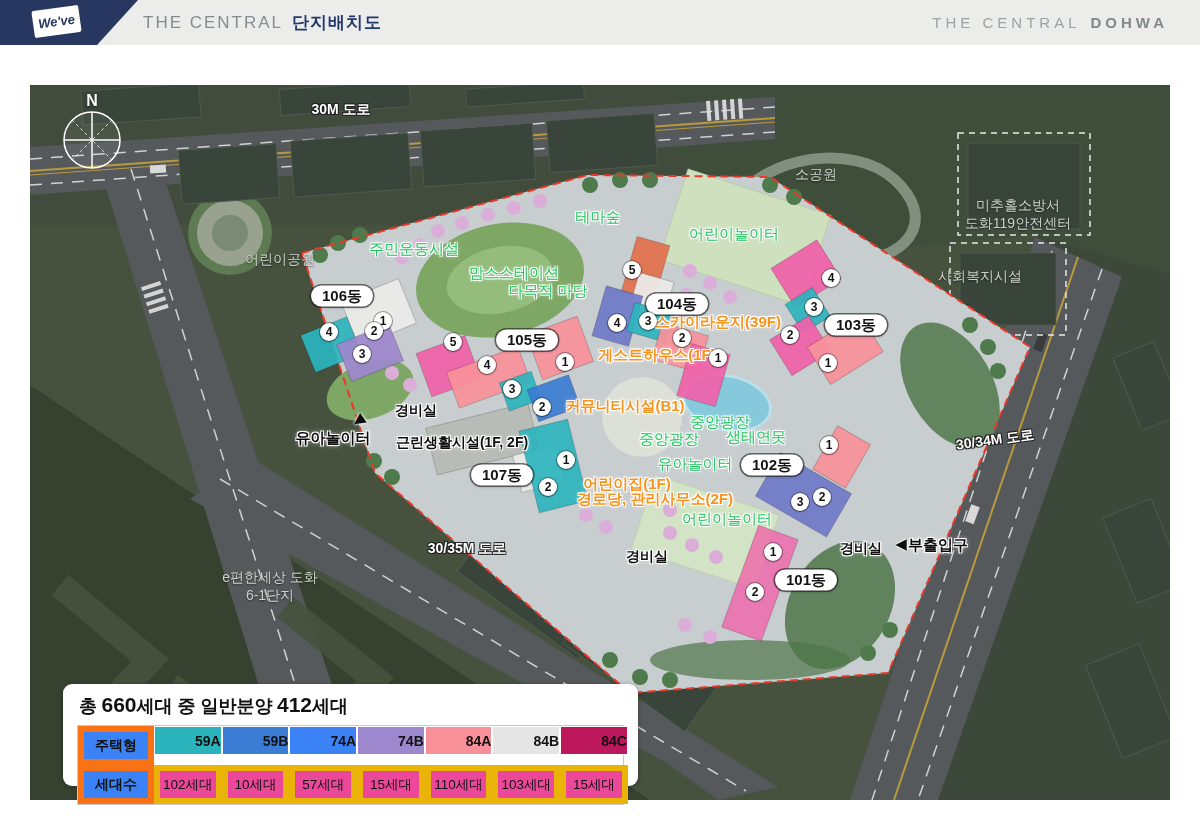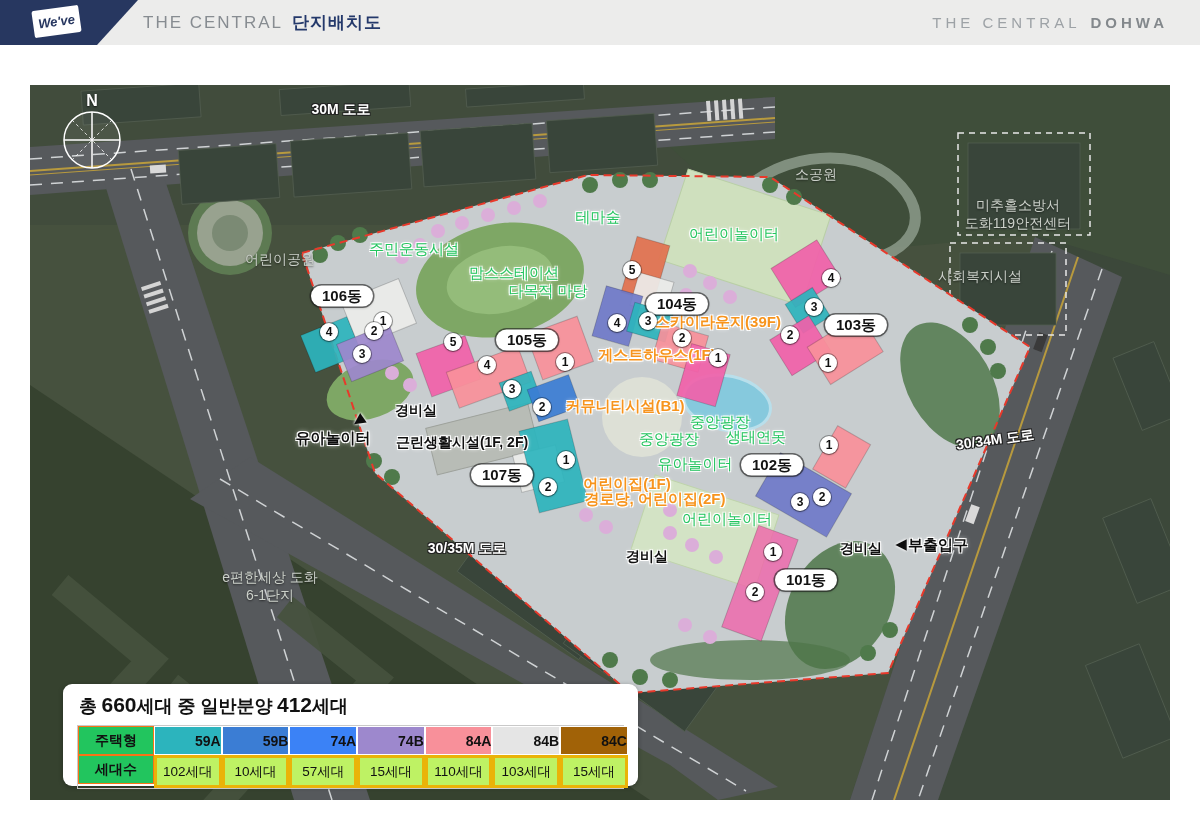--- a/index.html
+++ b/index.html
@@ -47,23 +47,23 @@
   .compass-n{color:#fff;font-size:16px;font-weight:700;text-shadow:0 1px 2px rgba(0,0,0,.7);}
   
   .legend{position:absolute;left:63px;top:684px;width:575px;height:102px;background:#ffffff;
     border-radius:9px;box-shadow:0 1px 5px rgba(0,0,0,.3);z-index:30;padding:0;box-sizing:border-box;}
   .legend-title{margin:9px 0 7px 16px;color:#111;}
   .lt-sm{font-size:18px;font-weight:700;}
   .lt-big{font-size:21px;font-weight:800;}
   .legend-table{display:grid;grid-template-columns:76px repeat(7,1fr);margin:0 14px;
     border:1px solid #c9c9c9;}
   .lt-cell{height:27px;display:flex;align-items:center;justify-content:center;font-size:14px;color:#111;}
-  .lt-head{background:#22c55e;font-weight:700;border:1px solid #f97316;}
+  .lt-head{background:#3b82f6;font-weight:700;border:6px solid #f97316;}
   .lt-type{font-weight:700;border:1px solid #ffffff;padding-left:40px;}
-  .lt-val{background:#bef264;font-weight:500;border:3px solid #eab308;font-size:13.5px;}
+  .lt-val{background:#ec4899;font-weight:500;border:6px solid #eab308;font-size:13.5px;}
 </style>
 </head>
 <body>
 
 <div class="header">
   <div class="header-wedge"></div>
   <div class="logo-box">We've</div>
   <div class="header-title">
     <span class="ht-en">THE CENTRAL</span>
     <span class="ht-ko">단지배치도</span>
@@ -298,21 +298,21 @@
   <div class="lbl lbl-g" style="left:690px;top:337px">중앙광장</div>
   <div class="lbl lbl-g" style="left:726px;top:352px">생태연못</div>
   <div class="lbl lbl-g" style="left:639px;top:354px">중앙광장</div>
   <div class="lbl lbl-g" style="left:665px;top:379px">유아놀이터</div>
   <div class="lbl lbl-g" style="left:697px;top:434px">어린이놀이터</div>
 
   <div class="lbl lbl-o" style="left:688px;top:237px">스카이라운지(39F)</div>
   <div class="lbl lbl-o" style="left:627px;top:270px">게스트하우스(1F)</div>
   <div class="lbl lbl-o" style="left:595px;top:321px">커뮤니티시설(B1)</div>
   <div class="lbl lbl-o" style="left:597px;top:399px">어린이집(1F)</div>
-  <div class="lbl lbl-o" style="left:625px;top:414px">경로당, 어린이집(2F)</div>
+  <div class="lbl lbl-o" style="left:625px;top:414px">경로당, 관리사무소(2F)</div>
 
   <div class="lbl lbl-k" style="left:386px;top:326px">경비실</div>
   <div class="lbl lbl-k" style="left:432px;top:358px">근린생활시설(1F, 2F)</div>
   <div class="lbl lbl-k" style="left:617px;top:472px">경비실</div>
   <div class="lbl lbl-k" style="left:831px;top:464px">경비실</div>
 
   <div class="arrow" style="left:328px;top:335px;transform:translate(-50%,-50%) rotate(-35deg)">◀</div>
   <div class="lbl entr" style="left:303px;top:353px">유아놀이터</div>
   <div class="arrow" style="left:871px;top:459px">◀</div>
   <div class="lbl entr" style="left:908px;top:460px">부출입구</div>
@@ -359,21 +359,21 @@
     <span class="lt-big">412</span><span class="lt-sm">세대</span>
   </div>
   <div class="legend-table">
     <div class="lt-cell lt-head">주택형</div>
     <div class="lt-cell lt-type" style="background: rgb(44, 180, 189);">59A</div>
     <div class="lt-cell lt-type" style="background: rgb(59, 125, 212);">59B</div>
     <div class="lt-cell lt-type" style="background: #3b82f6;">74A</div>
     <div class="lt-cell lt-type" style="background: rgb(157, 136, 205);">74B</div>
     <div class="lt-cell lt-type" style="background: rgb(248, 144, 154);">84A</div>
     <div class="lt-cell lt-type" style="background: #e5e5e5;">84B</div>
-    <div class="lt-cell lt-type" style="background: #a16207;">84C</div>
+    <div class="lt-cell lt-type" style="background: #be185d;">84C</div>
     <div class="lt-cell lt-head">세대수</div>
     <div class="lt-cell lt-val">102세대</div>
     <div class="lt-cell lt-val">10세대</div>
     <div class="lt-cell lt-val">57세대</div>
     <div class="lt-cell lt-val">15세대</div>
     <div class="lt-cell lt-val">110세대</div>
     <div class="lt-cell lt-val">103세대</div>
     <div class="lt-cell lt-val">15세대</div>
   </div>
 </div>

